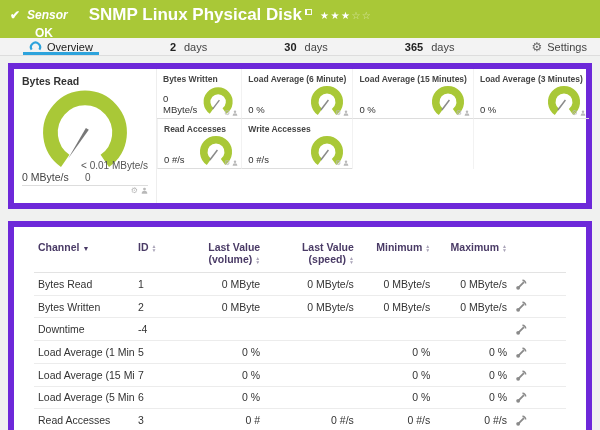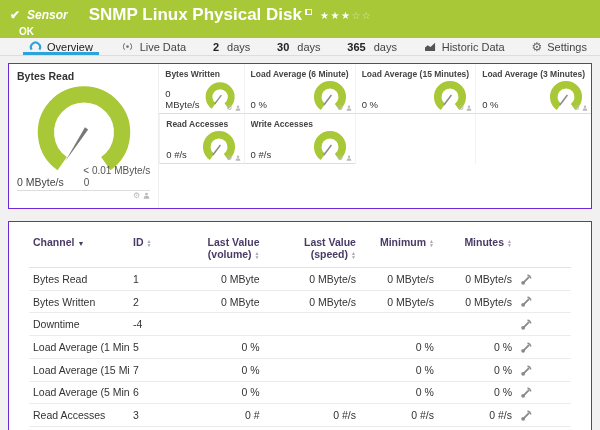--- a/index.html
+++ b/index.html
@@ -13,38 +13,38 @@
   .green-header { background:#a9c837; color:#fff; height:38px; padding:5px 10px 0 10px; }
   .hdr-line1 { display:flex; align-items:center; }
   .check-icon { font-size:12px; font-weight:bold; margin-right:7px; }
   .hdr-kind { font-style:italic; font-weight:bold; font-size:12px; margin-right:21px; }
   .hdr-title { font-weight:bold; font-size:17px; }
   .flag-icon { display:inline-block; width:7px; height:6px;
     border:1px solid rgba(255,255,255,.9); border-left:2px solid #fff;
     margin:0 2px 6px 3px; vertical-align:top; }
   .stars { font-size:10px; letter-spacing:1.5px; margin-left:6px; cursor:pointer; }
   .stars .empty { opacity:.55; }
-  .status-ok { margin-left:9px; font-size:10px; font-weight:bold; margin-top:1px; }
+  .status-ok { margin-left:25px; font-size:12px; font-weight:bold; margin-top:1px; }
 
   
   .tabbar { display:flex; justify-content:space-between; align-items:stretch;
     background:#f3f3f3; height:18px; border-bottom:1px solid #ddd;
     padding:0 4px 0 20px; font-size:11px; color:#444; }
   .tab { display:flex; align-items:center; gap:5px; padding:0 9px; position:relative;
     cursor:pointer; white-space:nowrap; }
   .tab.active { color:#222; }
   .tab.active::after { content:""; position:absolute; left:3px; right:3px; bottom:0;
     height:3px; background:#2da3dc; }
   .tab .num { font-weight:bold; color:#222; margin-right:3px; }
   .ticon { display:inline-flex; align-items:center; color:#666; }
   .gear-glyph { font-size:12px; color:#666; line-height:1; }
 
   
   .content { padding:7px 8px 0 8px; }
-  .panel { background:#fff; border:1px solid #6d28d9; }
+  .panel { background:#fff; border:6px solid #6d28d9; }
 
   
   .gauges-panel { display:flex; height:146px; }
   .main-gauge { width:208px; padding:6px 8px 8px 8px; display:flex; flex-direction:column;
     border-right:1px solid #eee; }
   .mg-title { font-size:10.5px; font-weight:bold; color:#333; }
   .big-gauge { display:block; margin:-2px auto 0 auto; }
   .mg-labels { position:relative; height:13px; font-size:10px; color:#444; }
   .mg-left { position:absolute; left:0; bottom:0; font-size:10.5px; }
   .mg-center { position:absolute; left:50%; bottom:0; color:#555; }
@@ -99,48 +99,30 @@
 <div class="tabbar">
   <div class="tab active">
     <span class="ticon">
       <svg viewBox="0 0 14 12" width="13" height="11">
           <path d="M2.8 9.5 A5 5 0 1 1 11.2 9.5" fill="none" stroke="#2da3dc" stroke-width="2.4"></path>
         </svg>
     </span>
     <span>Overview</span>
   </div>
   <div class="tab">
-    <span class="ticon">
-      <svg viewBox="0 0 16 12" width="15" height="11">
-        <circle cx="8" cy="6" r="1.5" fill="#777"></circle>
-        <path d="M5 2.5 a5 5 0 0 0 0 7" fill="none" stroke="#777" stroke-width="1.2"></path>
-        <path d="M11 2.5 a5 5 0 0 1 0 7" fill="none" stroke="#777" stroke-width="1.2"></path>
-      </svg>
-    </span>
-    <span>Live Data</span>
-  </div>
-  <div class="tab">
     <span class="num">2</span>
     <span>days</span>
   </div>
   <div class="tab">
     <span class="num">30</span>
     <span>days</span>
   </div>
   <div class="tab">
     <span class="num">365</span>
     <span>days</span>
-  </div>
-  <div class="tab">
-    <span class="ticon">
-      <svg viewBox="0 0 14 12" width="13" height="11">
-          <path d="M1 11 L1 7 4 4.5 7 6.5 12 2 12 11 z" fill="#555"></path>
-        </svg>
-    </span>
-    <span>Historic Data</span>
   </div>
   <div class="tab">
     <span class="ticon gear-glyph">⚙</span>
     <span>Settings</span>
   </div>
 </div>
 
 <div class="content">
 
   <div class="panel gauges-panel">
@@ -304,21 +286,21 @@
                 <span>▼</span>
               </span></th>
           <th class="r"><span>Last Value (speed)</span><span class="sort-stack">
                 <span>▲</span>
                 <span>▼</span>
               </span></th>
           <th class="r"><span>Minimum</span><span class="sort-stack">
                 <span>▲</span>
                 <span>▼</span>
               </span></th>
-          <th class="r"><span>Minutes</span><span class="sort-stack">
+          <th class="r"><span>Maximum</span><span class="sort-stack">
                 <span>▲</span>
                 <span>▼</span>
               </span></th>
           <th></th>
         </tr>
       </thead>
       <tbody>
         <tr>
           <td class="channel">Bytes Read</td>
           <td>1</td>

